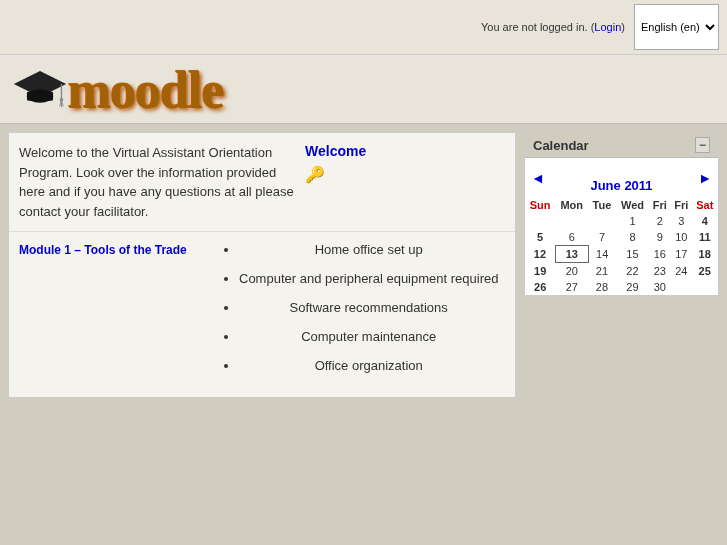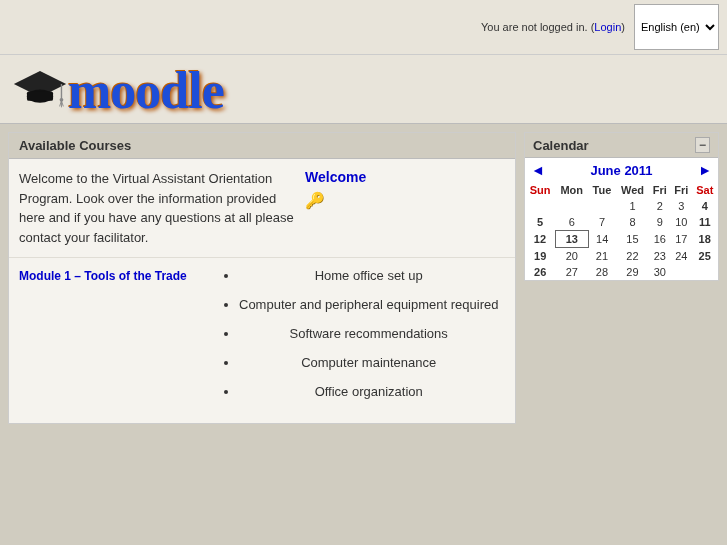--- a/index.html
+++ b/index.html
@@ -44,21 +44,21 @@
     }
     #logo-hat {
       width: 56px;
       height: 56px;
       margin-right: 0px;
     }
     #logo-text {
       font-size: 52px;
       font-weight: bold;
       font-family: 'Georgia', serif;
-      color: #1d4ed8;
+      color: #a16207;
       text-shadow: 2px 2px 4px #b05000, -1px -1px 0 #c06000;
       letter-spacing: -1px;
       line-height: 1;
     }
 
     
     #main-layout {
       display: flex;
       gap: 0;
       padding: 8px;
@@ -183,20 +183,21 @@
     #calendar-nav-prev, #calendar-nav-next {
       color: #00c;
       cursor: pointer;
       font-size: 14px;
       font-weight: bold;
     }
     #calendar-month-year {
       font-size: 13px;
       font-weight: bold;
       color: #0000cc;
+      margin-top: 16px;
     }
 
     #calendar-table {
       width: 100%;
       border-collapse: collapse;
       font-size: 11px;
     }
     #calendar-table th {
       text-align: center;
       padding: 2px 1px;
@@ -246,21 +247,20 @@
       <line x1="53" y1="38" x2="55" y2="44" stroke="#888" stroke-width="1"></line>
     </svg>
     <span id="logo-text">moodle</span>
   </div>
 </div>
 
 <div id="main-layout">
 
   <div id="content-area">
 
-    <div id="available-courses-header">Available Courses</div>
 
     <div id="welcome-section">
       <div id="welcome-text">Welcome to the Virtual Assistant Orientation Program. Look over the information provided here and if you have any questions at all please contact your facilitator.</div>
       <div id="welcome-left">
         <div id="welcome-title">Welcome</div>
         <div id="welcome-key">🔑</div>
       </div>
     </div>
 
     <div id="module-section">

